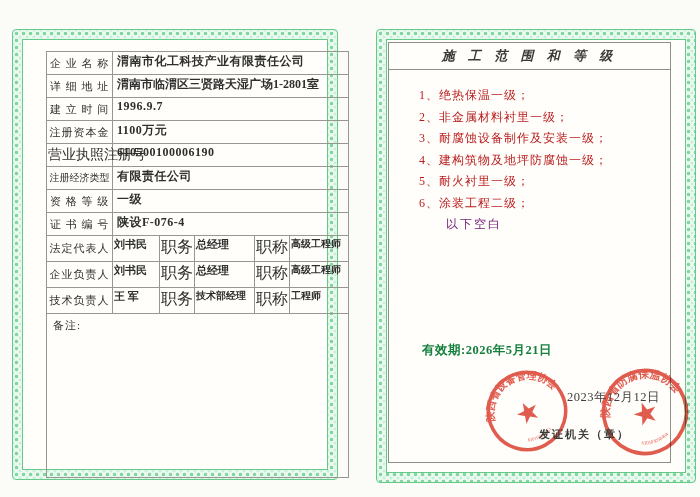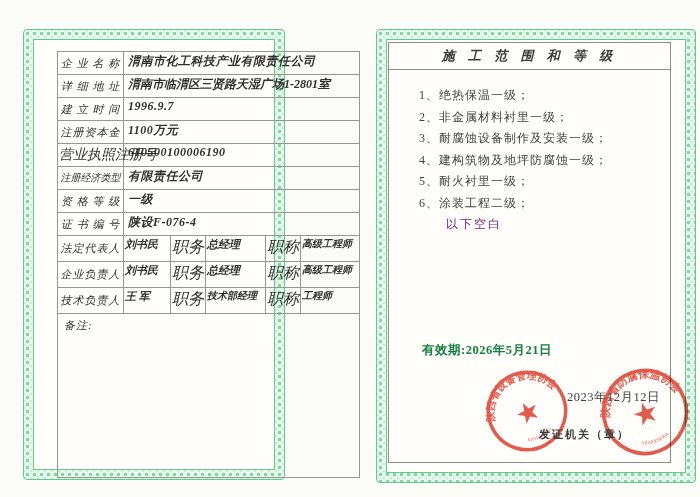--- a/index.html
+++ b/index.html
@@ -5,21 +5,21 @@
   html,body{margin:0;padding:0;}
   body{
     width:700px;height:497px;background:#f5f5f2;
     font-family:"Liberation Serif","DejaVu Serif",serif;
     -webkit-font-smoothing:antialiased;
   }
   .stage{position:relative;width:700px;height:497px;background:#fbfbf8;overflow:hidden;}
 
   
   .page{position:absolute;background:#fffefb;}
-  .page-left{left:23px;top:29px;width:262px;height:451px;font-style:italic;}
+  .page-left{left:12px;top:29px;width:326px;height:451px;}
   .page-right{left:376px;top:29px;width:320px;height:454px;}
   .lace{
     position:absolute;inset:0;
     border:1px solid #66c98c;border-radius:4px;
     background:
       radial-gradient(circle,#84d7a1 1.7px,rgba(0,0,0,0) 2.1px) 0 0/7px 7px,
       radial-gradient(circle,#bdecd1 1.1px,rgba(0,0,0,0) 1.5px) 3.5px 3.5px/7px 7px,
       #edfaf2;
   }
   .lace-inner{
@@ -67,21 +67,21 @@
   .content-box{
     position:absolute;left:12px;top:13px;width:281px;height:419px;
     border:1px solid #8f8f88;background:#fffefb;
   }
   .rp-title{
     height:26px;line-height:26px;border-bottom:1px solid #8f8f88;
     text-align:center;font-size:13px;font-weight:700;color:#3a3a36;
     letter-spacing:5px;font-style:italic;
   }
   .scope-list{margin:15px 0 0 30px;}
-  .scope-item{font-size:12px;line-height:21.5px;color:#404040;letter-spacing:1px;}
+  .scope-item{font-size:12px;line-height:21.5px;color:#b91c1c;letter-spacing:1px;}
   .blank-note{font-size:12px;line-height:21.5px;color:#701a75;letter-spacing:2px;margin-left:27px;}
   .validity{
     position:absolute;left:33px;top:299px;
     font-size:12.5px;color:#15803d;letter-spacing:0.5px;font-weight:600;
   }
   .issue-date{
     position:absolute;left:178px;top:346px;z-index:5;
     font-size:12.5px;color:#404040;letter-spacing:0.5px;
   }
   .issuer{

